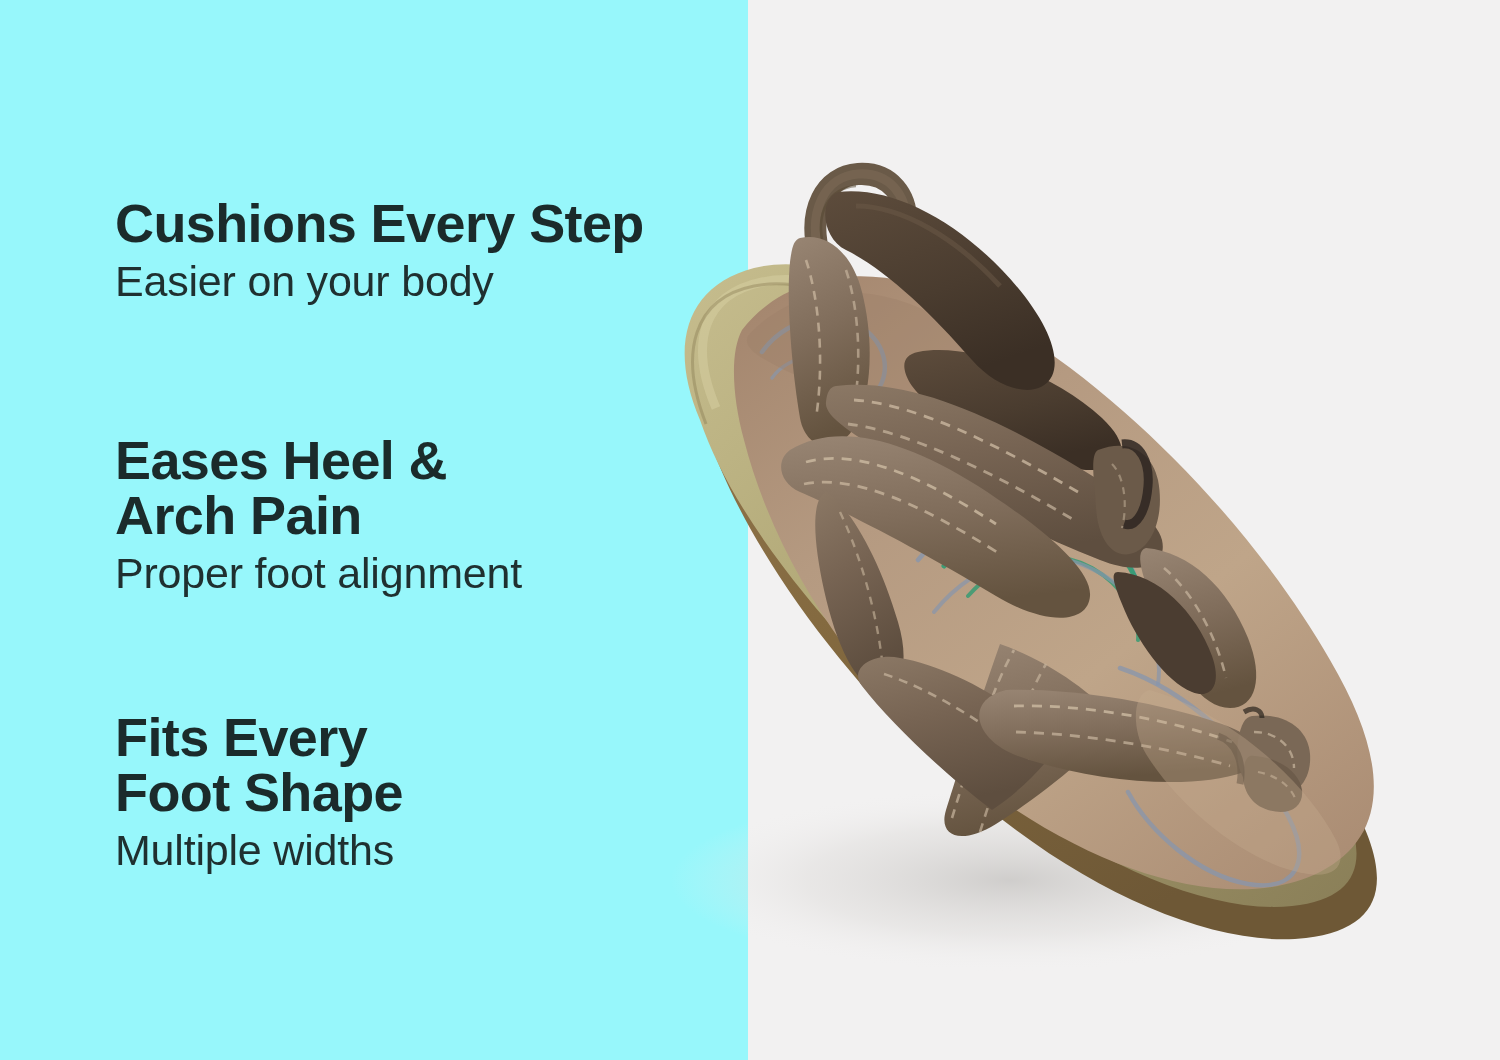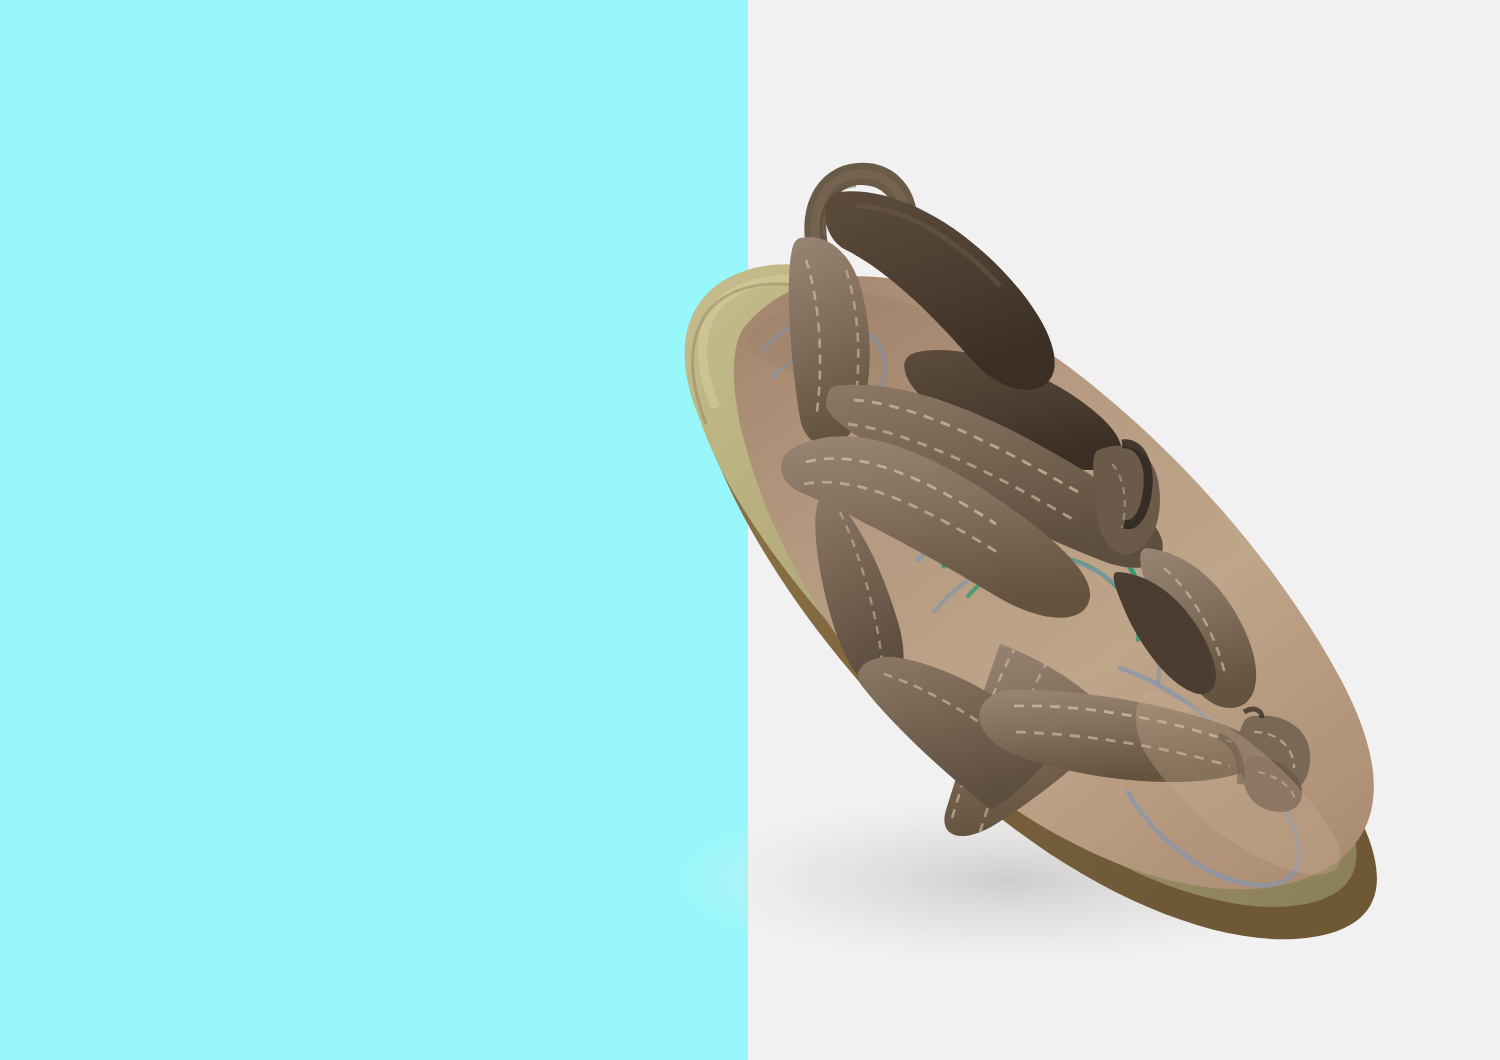--- a/index.html
+++ b/index.html
@@ -286,14 +286,34 @@
         <path d="M1218 736 C 1236 742, 1244 762, 1240 784" fill="none" stroke="#3a2f25" stroke-width="7" opacity="0.55"></path>
       </g>
 
       <path d="M1150 690 C 1232 714, 1306 782, 1336 840
                C 1348 864, 1336 878, 1308 874
                C 1252 866, 1182 812, 1146 754
                C 1130 726, 1134 692, 1150 690 Z" fill="#c7ac8f" opacity="0.35"></path>
     </svg>
   </div>
 
+  <div id="feature-list">
+
+    <div class="feature-block b1">
+      <p class="feature-title">Cushions Every Step</p>
+      <p class="feature-sub">Easier on your body</p>
+    </div>
+
+    <div class="feature-block b2">
+      <p class="feature-title">Eases Heel &amp;
+Arch Pain</p>
+      <p class="feature-sub">Proper foot alignment</p>
+    </div>
+
+    <div class="feature-block b3">
+      <p class="feature-title">Fits Every
+Foot Shape</p>
+      <p class="feature-sub">Multiple widths</p>
+    </div>
+
+  </div>
 
 </div>
 
 </body></html>

